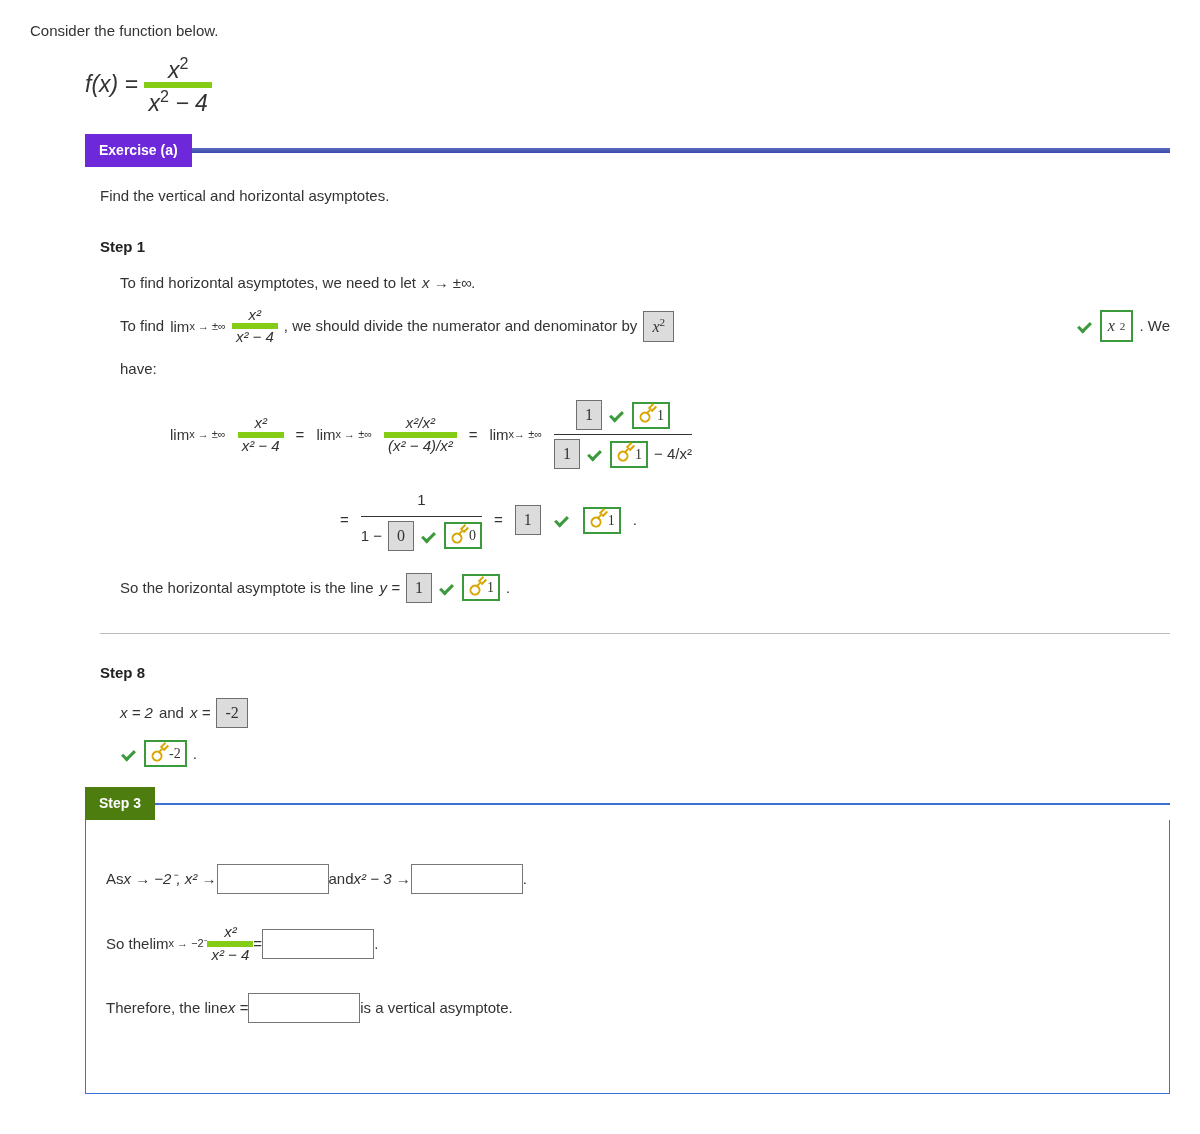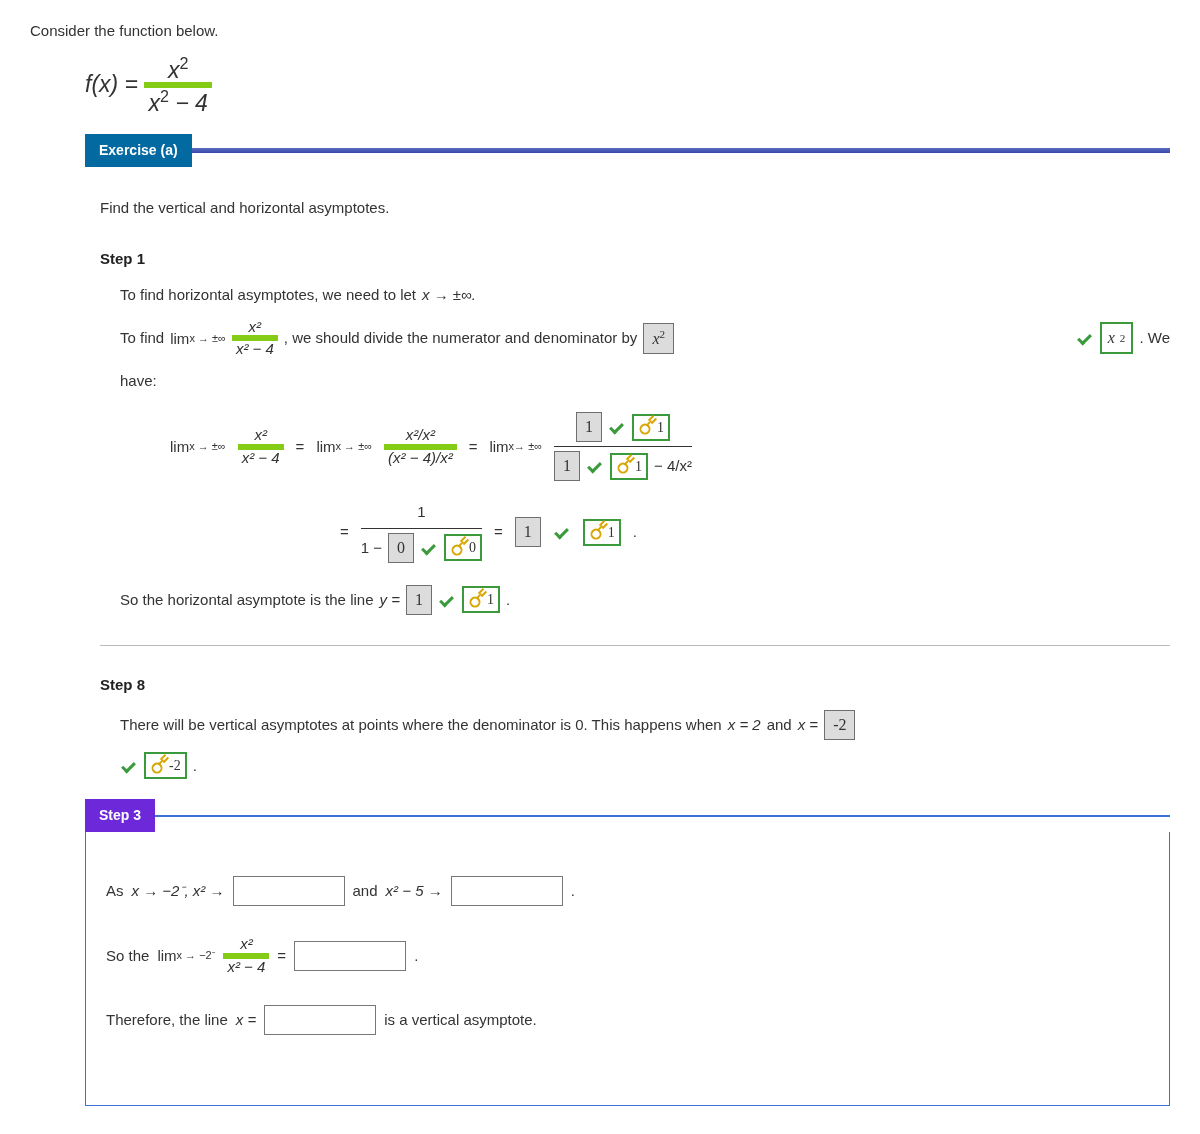--- a/index.html
+++ b/index.html
@@ -27,56 +27,56 @@
 .frac .num, .frac .den { padding: 0 4px; font-style: italic;}
 .frac .den { border-top: 6px solid #84cc16; }
 sup { font-size: 0.7em; vertical-align: super; font-style: normal;}
 .exercise-bar {
   display: flex;
   align-items: center;
   margin: 0 0 0 55px;
   width: calc(100% - 55px);
 }
 .exercise-tab {
-  background: #0369a1;
+  background: #6d28d9;
   color: #fff;
   font-weight: bold;
   font-size: 14px;
   padding: 6px 14px;
 }
 .exercise-line {
   flex: 1;
   height: 5px;
   background: linear-gradient(#5c6bc0, #3949ab);
 }
 .step3-bar {
   display: flex;
   align-items: center;
   margin: 20px 0 0 55px;
   width: calc(100% - 55px);
 }
 .step3-tab {
-  background: #6d28d9;
+  background: #4d7c0f;
   color: #fff;
   font-weight: bold;
   font-size: 14px;
   padding: 6px 14px;
 }
 .step3-line {
   flex: 1;
   height: 2px;
   background: #3b71d6;
 }
 .step3-box {
   border: 1px solid #3b71d6;
   border-top: none;
   margin-left: 55px;
   padding: 30px 20px 40px 20px;
 }
-.indent1 { margin-left: 70px; margin-top: 30px; }
+.indent1 { margin-left: 70px; margin-top: 18px; }
 .step-label { font-weight: bold; color: #222; margin: 28px 0 14px 70px; font-size: 15px;}
 .lim {
   display:inline-flex; flex-direction:row; align-items:center; vertical-align:middle;
   font-size:15px; line-height:1;
 }
 .lim .top { font-style:normal; }
 .lim .bot { font-size: 11px; }
 .answered-box {
   display:inline-block;
   border:1px solid #6f6f6f;
@@ -126,21 +126,21 @@
   border:1px solid #777;
   background:#fff;
   height:28px; width:110px;
   vertical-align:middle;
 }
 .big-frac-row{
   display:flex; align-items:center; gap:12px; margin: 20px 0 20px 140px;
 }
 .hr{ border:none; border-top:1px solid #bbb; margin:30px 0 10px 70px;}
 .row-line{ margin:12px 0 12px 90px; display:flex; align-items:center; flex-wrap:wrap; gap:6px; }
-.s3row{ display:flex; align-items:center; flex-wrap:wrap; gap:8px; margin:14px 0 30px 0;}
+.s3row{ display:flex; align-items:center; flex-wrap:wrap; margin:14px 0 30px 0;}
 .big-frac-wrap{
    display:inline-flex; flex-direction:column; align-items:center; vertical-align:middle;
 }
 .big-frac-wrap .top-row{display:flex; align-items:center; gap:6px; padding-bottom:4px;}
 .big-frac-wrap .bot-row{display:flex; align-items:center; gap:6px; padding-top:4px; border-top:1.5px solid #333;}
 </style>
 </head>
 <body>
 
 <div class="prompt-line">Consider the function below.</div>
@@ -270,21 +270,20 @@
       <span class="key-icon"></span>
       <span>1</span>
     </span>
   <span>.</span>
 </div>
 
 <hr class="hr">
 
 <div class="step-label">Step 8</div>
 <div class="row-line">
-  <span>There will be vertical asymptotes at points where the denominator is 0. This happens when </span>
   <span style="font-style:italic">x = 2</span>
   <span> and </span>
   <span style="font-style:italic">x = </span>
   <span class="answered-box">-2</span>
 </div>
 <div class="row-line" style="margin-top:4px">
   <span class="check"></span>
   <span class="key-box small">
       <span class="key-icon"></span>
       <span>-2</span>
@@ -296,21 +295,21 @@
   <div class="step3-tab">Step 3</div>
   <div class="step3-line"></div>
 </div>
 <div class="step3-box">
 
   <div class="s3row">
     <span>As </span>
     <span style="font-style:italic">x → −2⁻,  x² →</span>
     <span class="input-blank"></span>
     <span> and </span>
-    <span style="font-style:italic">x² − 5 →</span>
+    <span style="font-style:italic">x² − 3 →</span>
     <span class="input-blank"></span>
     <span>.</span>
   </div>
 
   <div class="s3row">
     <span>So the </span>
     <span class="lim">
         <span class="top">lim</span>
         <span class="bot">x → −2⁻</span>
       </span>

